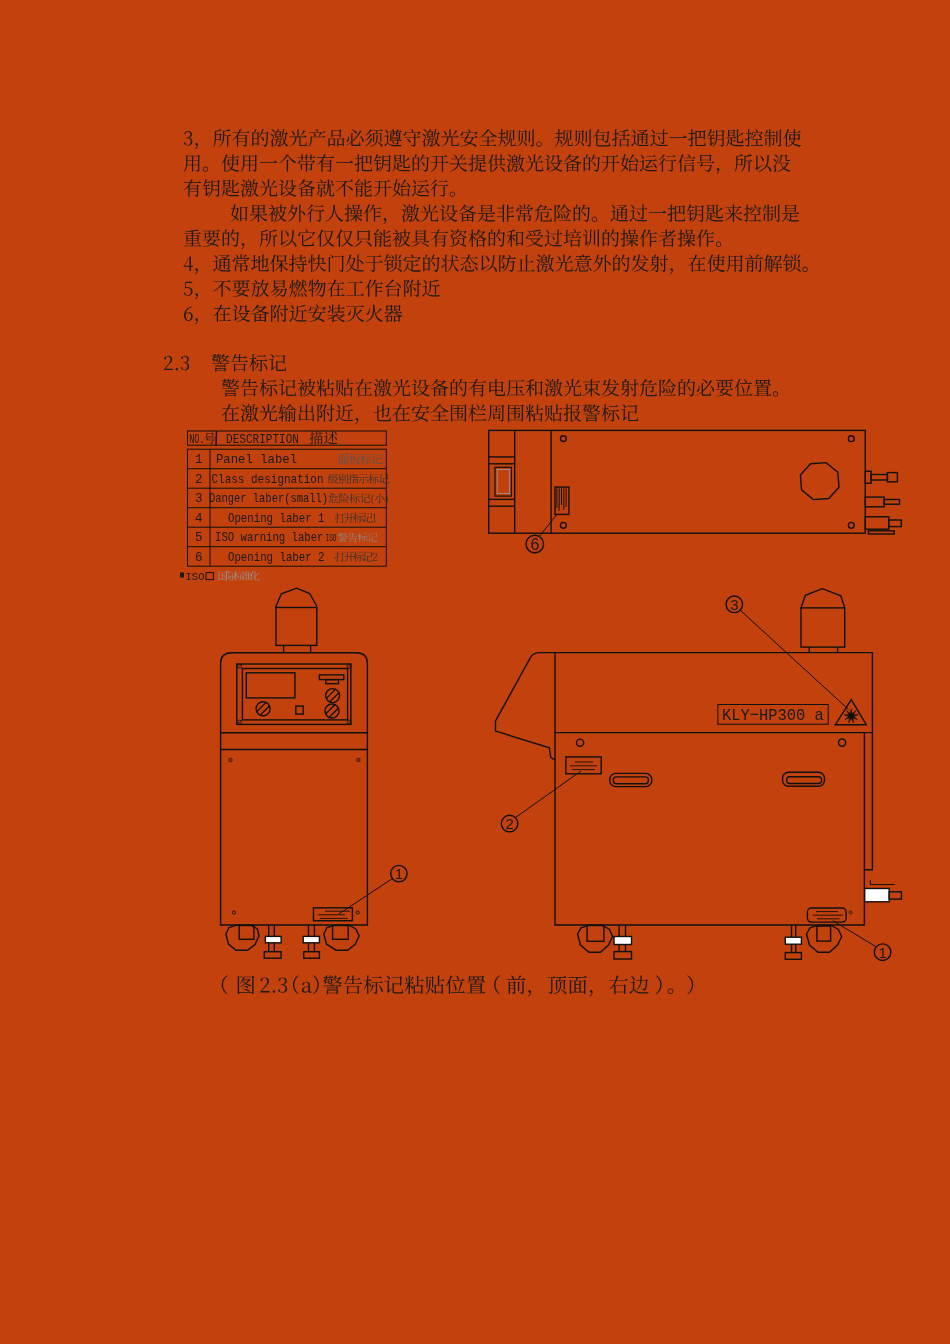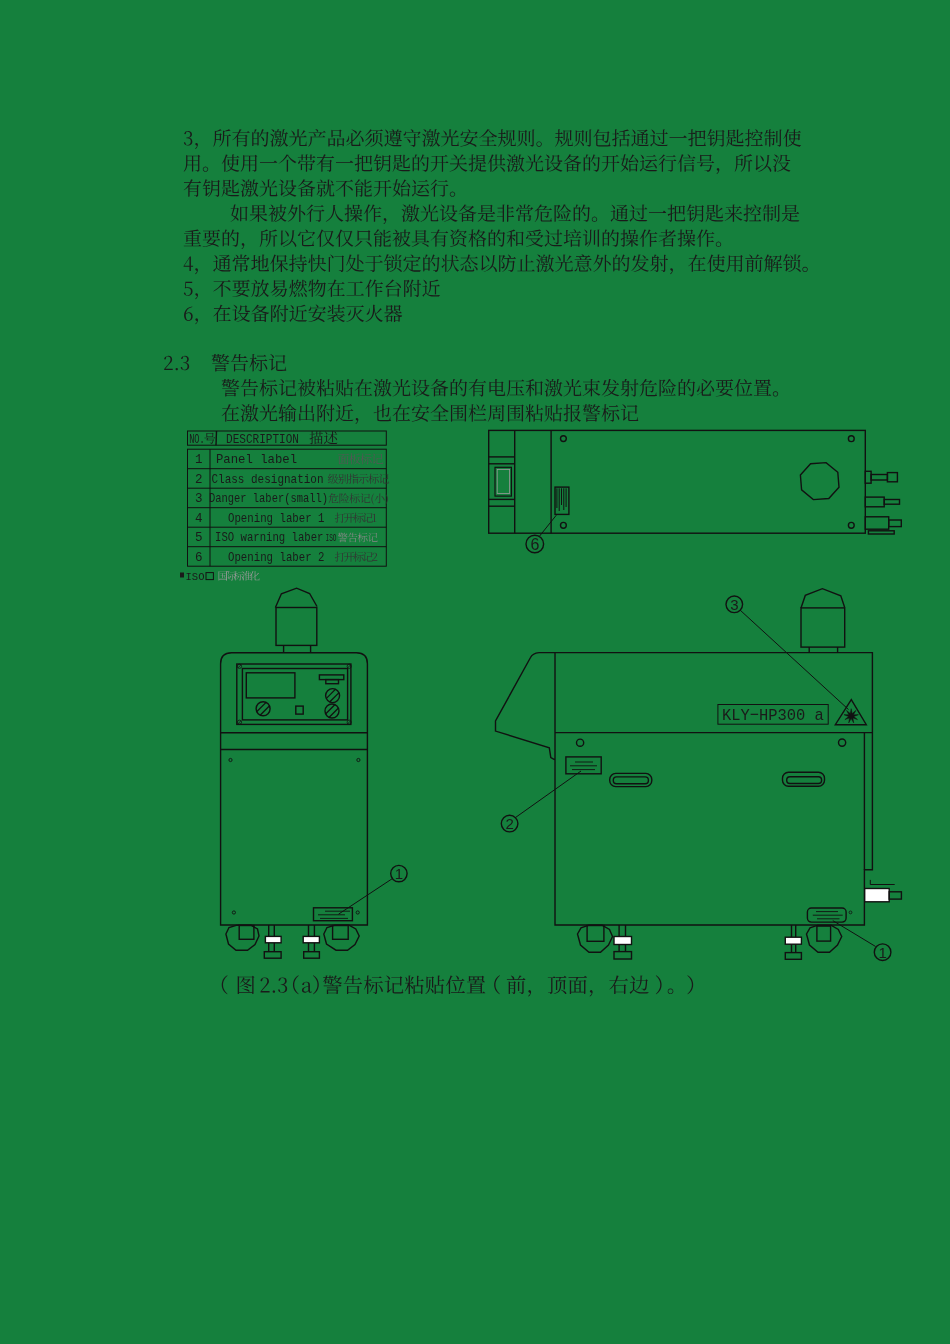--- a/index.html
+++ b/index.html
@@ -1,14 +1,14 @@
 <!DOCTYPE html>
 <html><head><meta charset="utf-8"><style>
 html,body{margin:0;padding:0;background:#fff;}
-#page{position:relative;width:950px;height:1344px;background:#15803d;overflow:hidden;font-family:"Liberation Sans",sans-serif;}
+#page{position:relative;width:950px;height:1344px;background:#c2410c;overflow:hidden;font-family:"Liberation Sans",sans-serif;}
 </style></head>
 <body>
 
 <div id="page">
 <svg width="950" height="1344" viewBox="0 0 950 1344" xmlns="http://www.w3.org/2000/svg" fill="#1a1a1a">
 <defs>
 <path id="u28" d="M41 76Q41 52 45 32Q49 13 58 -7Q67 -27 84 -50L79 -54Q51 -25 37 7Q23 38 23 76Q23 113 37 145Q51 176 79 205L84 201Q67 178 58 158Q48 138 44 119Q41 99 41 76Z"></path>
 <path id="u29" d="M51 76Q51 99 47 119Q43 139 33 158Q24 178 8 201L12 205Q41 176 54 145Q68 113 68 76Q68 38 54 7Q41 -25 12 -54L8 -50Q24 -27 33 -7Q43 13 47 32Q51 52 51 76Z"></path>
 <path id="u2E" d="M41 -4Q34 -4 30 1Q25 5 25 12Q25 18 30 23Q34 27 41 27Q47 27 52 23Q56 18 56 12Q56 5 52 1Q47 -4 41 -4Z"></path>
 <path id="u31" d="M19 0V7L55 11H73L107 7V0ZM53 0Q54 29 54 57V169L18 163V171L71 185L75 182L74 142V57Q74 43 74 29Q75 14 75 0Z"></path>

